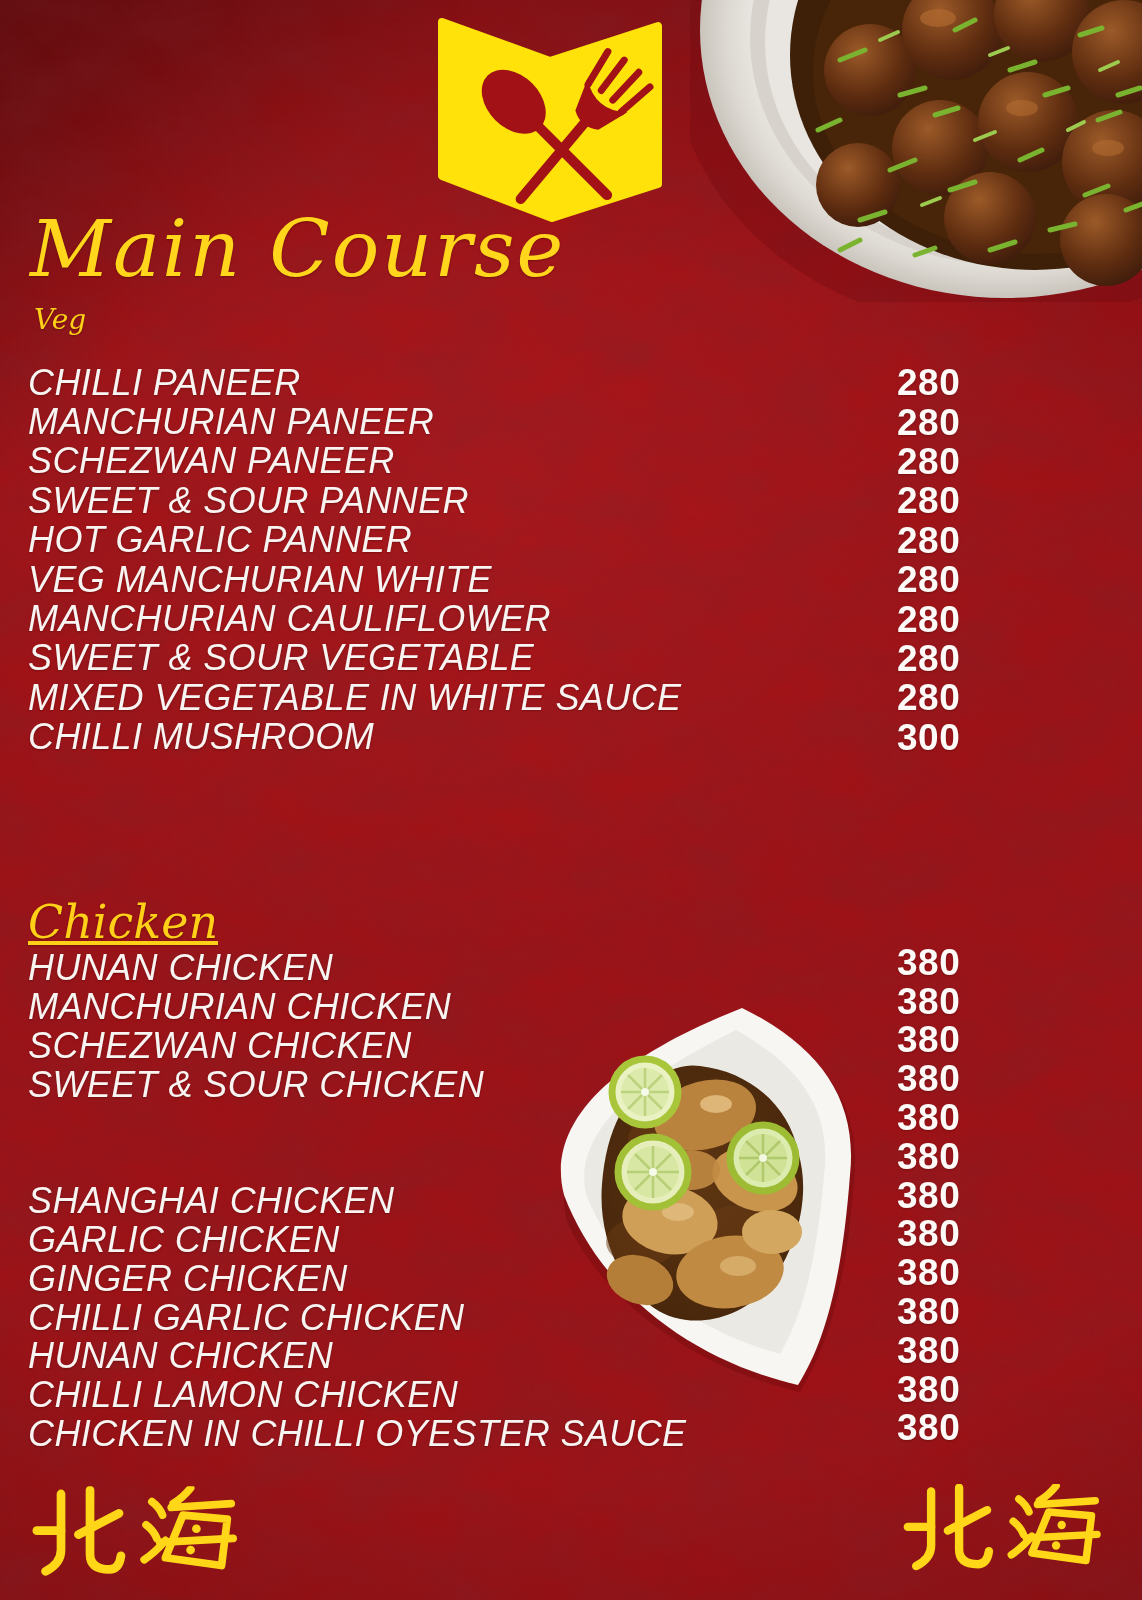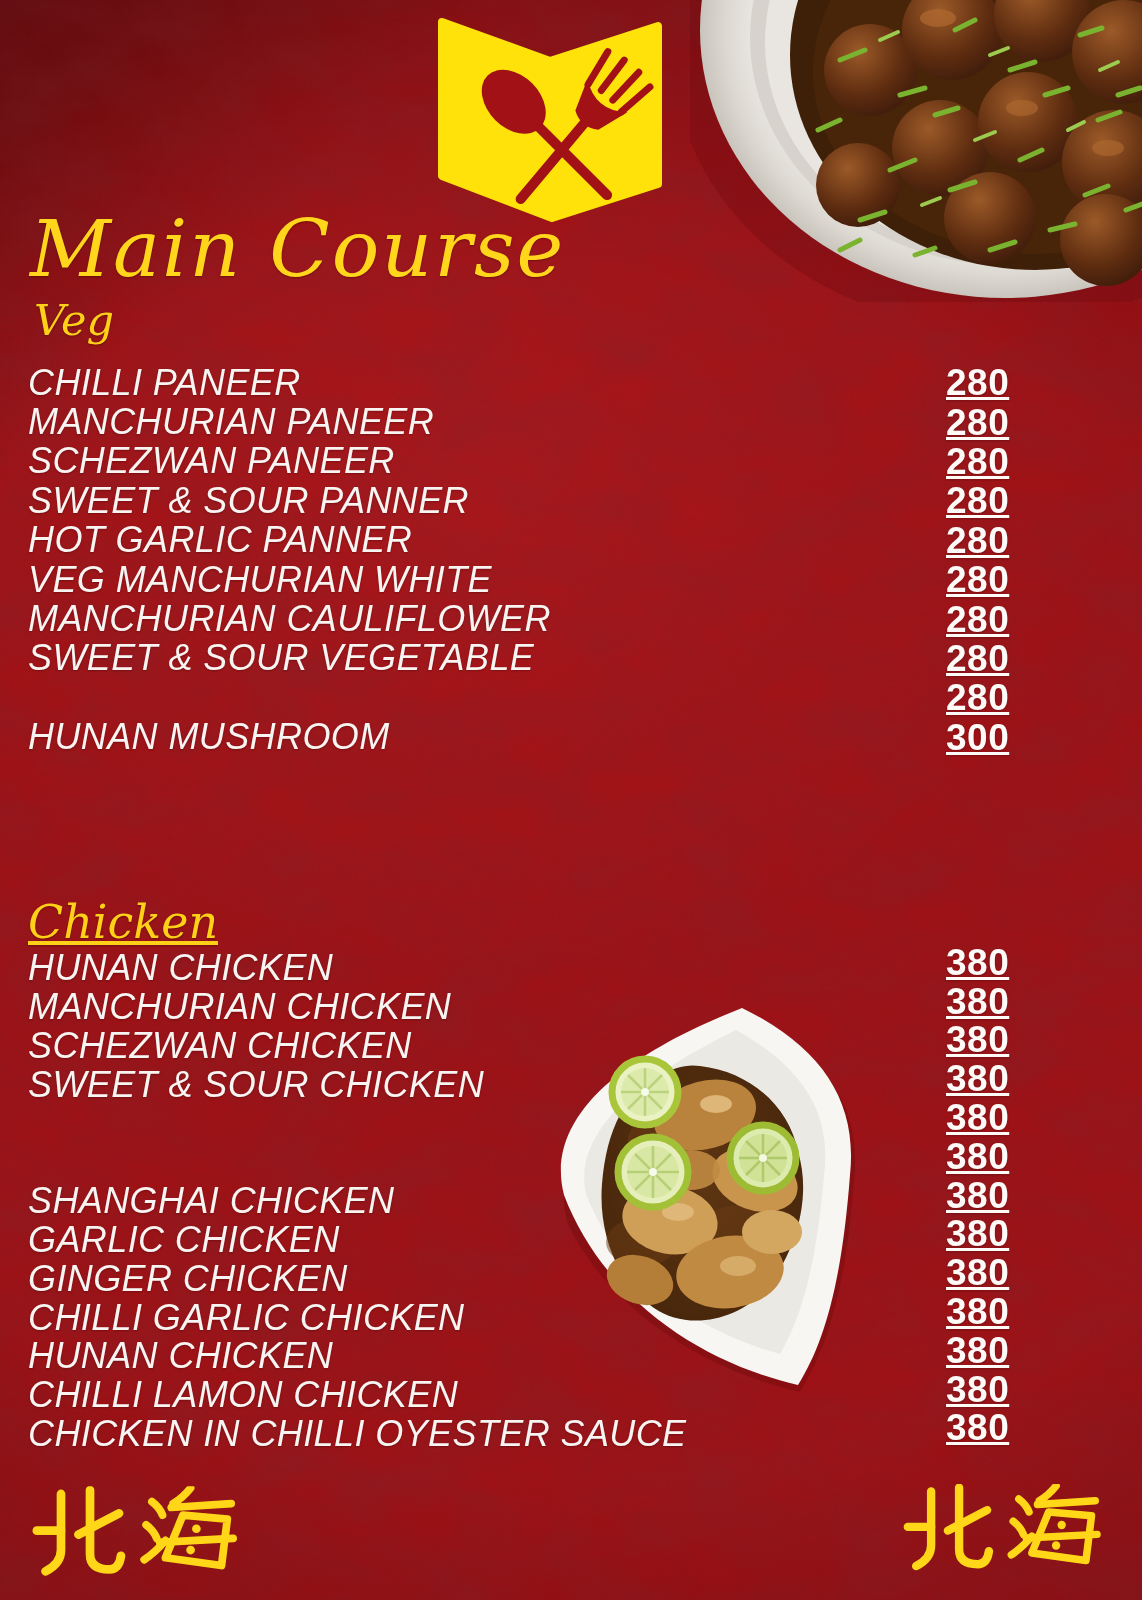--- a/index.html
+++ b/index.html
@@ -32,41 +32,40 @@
     text-shadow:0 1px 2px rgba(60,0,0,.4);
     white-space:nowrap;
   }
   .section-label{
     font-family:"DejaVu Serif", serif;
     font-style:italic;font-weight:500;
     color:#ffd018;
     line-height:1;white-space:nowrap;
     text-shadow:0 1px 2px rgba(60,0,0,.4);
   }
-  #veg-label{left:34px;top:299px;font-size:43px;}
+  #veg-label{left:34px;top:306px;font-size:28px;}
   #chicken-label{left:28px;top:899px;font-size:46px;text-decoration:underline;}
   
   .menu-list{position:absolute;left:28px;width:1086px;}
   #veg-list{top:363px;}
   #chicken-list{top:949px;}
   .menu-row{position:relative;display:flex;align-items:center;}
   #veg-list .menu-row{height:39.4px;}
   #chicken-list .menu-row{height:38.8px;}
   .dish-name{
     font-style:italic;font-size:36px;line-height:1;
     letter-spacing:.4px;
     color:#f8f4f2;white-space:nowrap;
     text-shadow:0 1px 2px rgba(60,0,0,.35);
   }
   .dish-price{
-    position:absolute;left:918px;
+    position:absolute;left:869px;
     font-weight:700;font-size:37px;line-height:1;
     color:#fdfaf8;letter-spacing:.5px;
     text-shadow:0 1px 2px rgba(60,0,0,.35);
-    text-decoration:underline;
   }
   #chicken-list .dish-price{transform:translateY(-6px);}
   
   .brand-mark{position:absolute;}
 </style>
 </head>
 <body>
 
 <div id="page">
 
@@ -212,24 +211,25 @@
       </div>
       <div class="menu-row">
         <span class="dish-name">MANCHURIAN CAULIFLOWER</span>
         <span class="dish-price">280</span>
       </div>
       <div class="menu-row">
         <span class="dish-name">SWEET &amp; SOUR VEGETABLE</span>
         <span class="dish-price">280</span>
       </div>
       <div class="menu-row">
-        <span class="dish-price">280</span>
-      </div>
-      <div class="menu-row">
-        <span class="dish-name">HUNAN MUSHROOM</span>
+        <span class="dish-name">MIXED VEGETABLE IN WHITE SAUCE</span>
+        <span class="dish-price">280</span>
+      </div>
+      <div class="menu-row">
+        <span class="dish-name">CHILLI MUSHROOM</span>
         <span class="dish-price">300</span>
       </div>
     </div>
   <div id="chicken-list" class="menu-list">
       <div class="menu-row">
         <span class="dish-name">HUNAN CHICKEN</span>
         <span class="dish-price">380</span>
       </div>
       <div class="menu-row">
         <span class="dish-name">MANCHURIAN CHICKEN</span>

